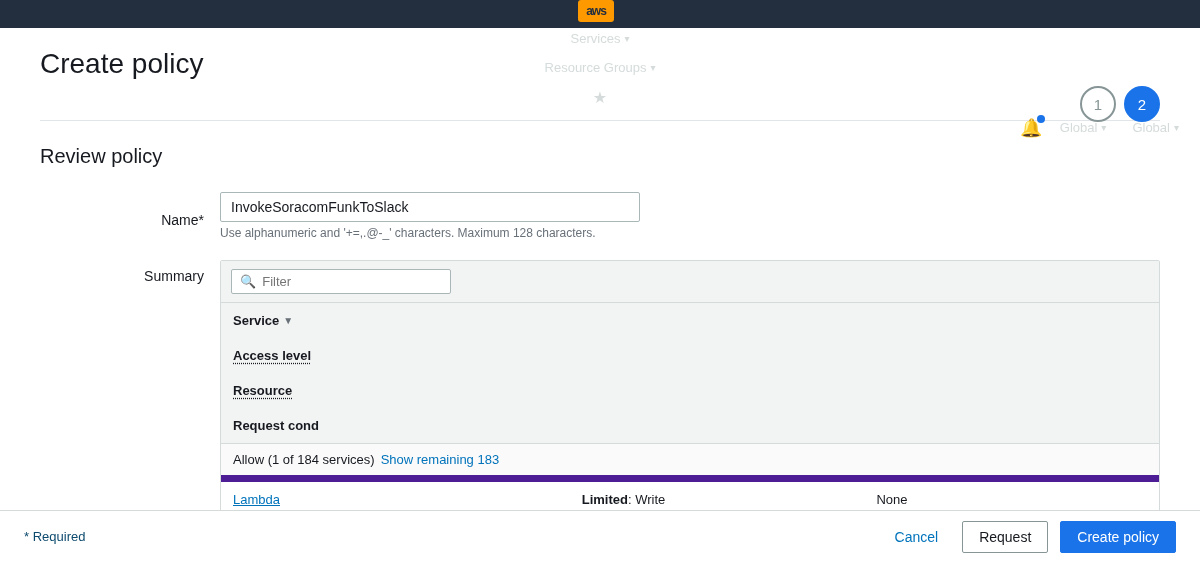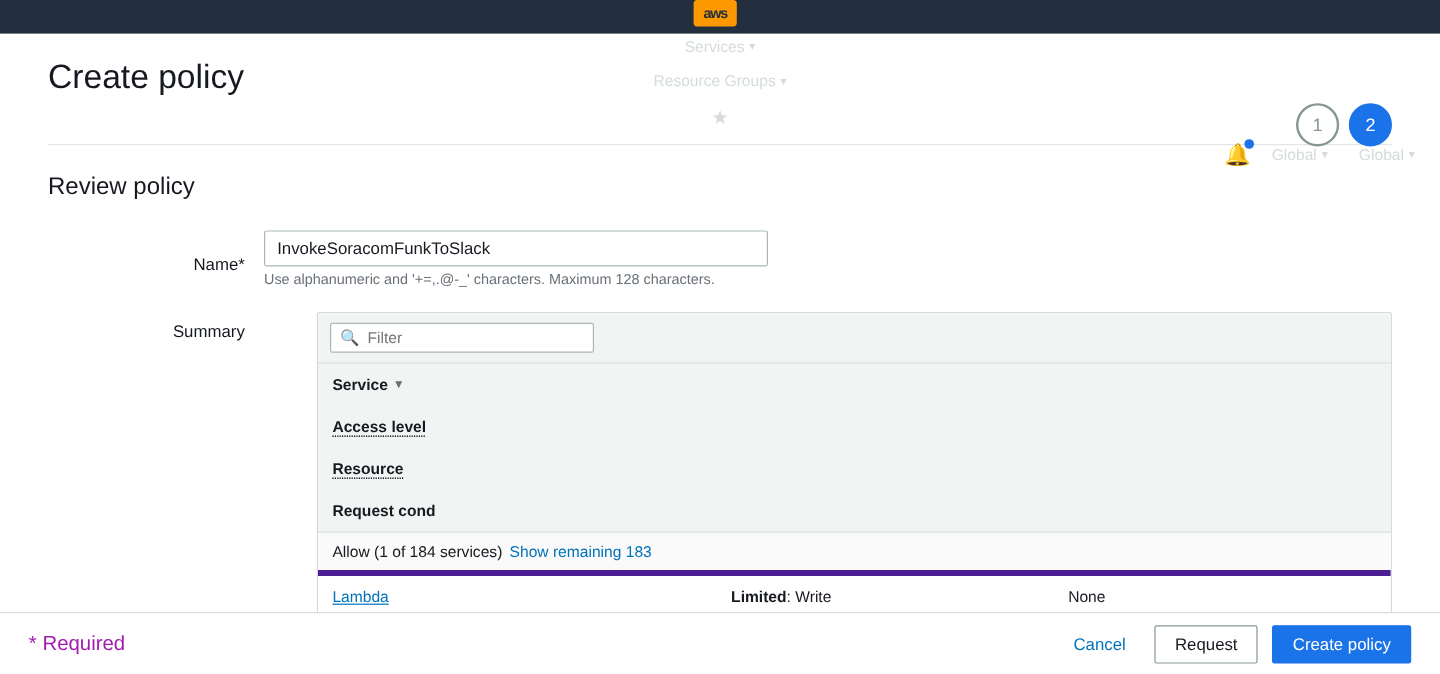--- a/index.html
+++ b/index.html
@@ -162,21 +162,20 @@
       font-size: 12px;
       color: #687078;
       margin-top: 4px;
     }
 
     
     .summary-row {
       display: flex;
       align-items: flex-start;
       margin-bottom: 20px;
-      gap: 44px;
     }
     .summary-label {
       width: 180px;
       font-size: 14px;
       color: #16191f;
       padding-top: 8px;
       text-align: right;
       padding-right: 16px;
       flex-shrink: 0;
     }
@@ -232,21 +231,21 @@
     .th-sort {
       display: flex;
       align-items: center;
       gap: 4px;
     }
     .sort-arrow { font-size: 10px; color: #687078; }
     .allow-row {
       padding: 8px 12px;
       font-size: 13px;
       color: #16191f;
-      border-bottom: 5px solid #4c1d95;
+      border-bottom: 7px solid #4c1d95;
       background: #fafafa;
       display: flex;
       align-items: center;
       gap: 6px;
     }
     .show-link {
       color: #0073bb;
       cursor: pointer;
       text-decoration: none;
     }
@@ -280,22 +279,22 @@
       left: 0;
       right: 0;
       height: 52px;
       background: #fff;
       border-top: 1px solid #d5dbdb;
       display: flex;
       align-items: center;
       padding: 0 24px;
     }
     .required-note {
-      font-size: 17px;
-      color: #a21caf;
+      font-size: 13px;
+      color: #0c4a6e;
     }
     .footer-actions {
       margin-left: auto;
       display: flex;
       gap: 12px;
       align-items: center;
     }
     .btn-cancel {
       background: transparent;
       border: none;

